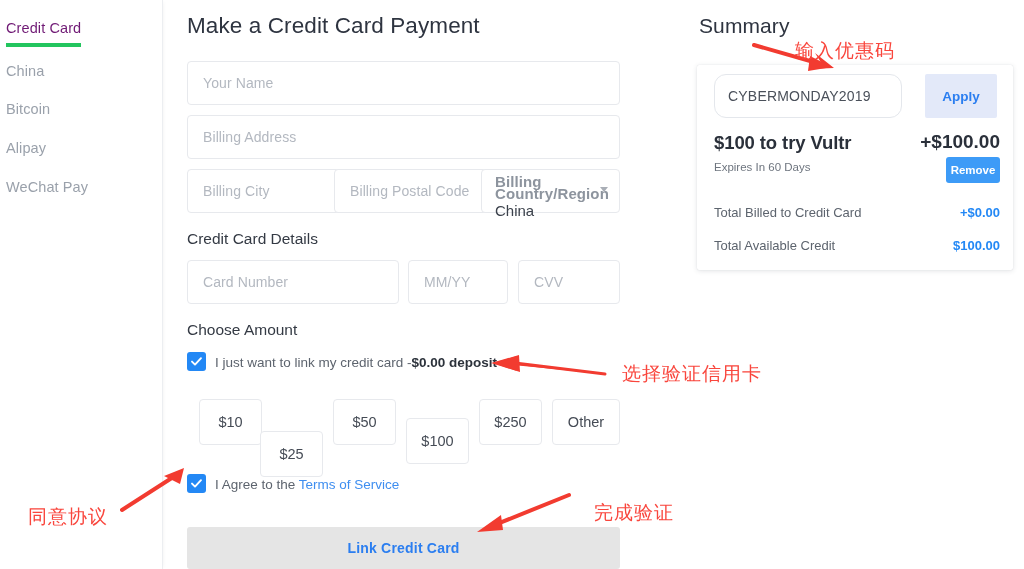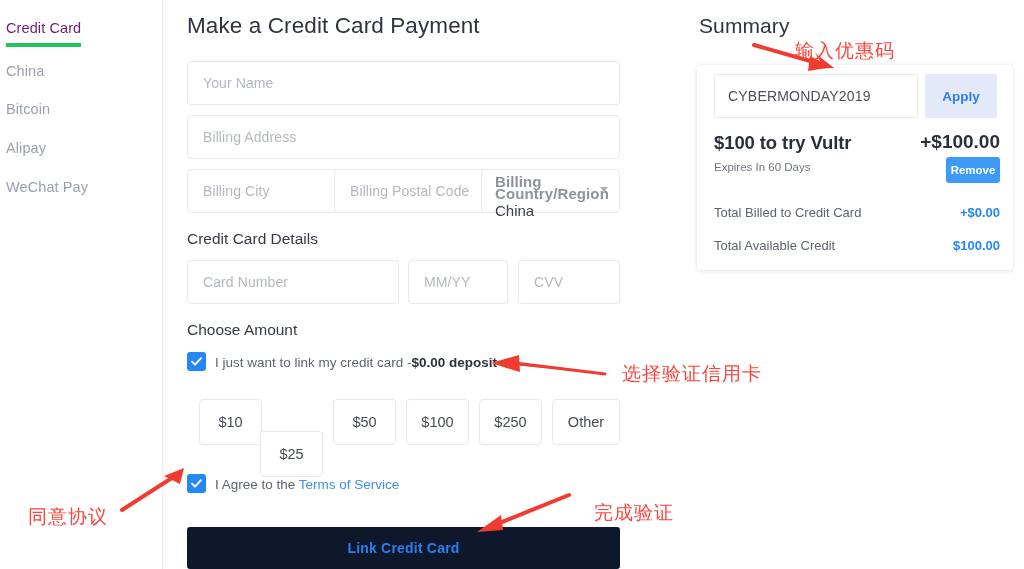--- a/index.html
+++ b/index.html
@@ -139,21 +139,21 @@
     align-items: center;
     justify-content: center;
     font-size: 14.5px;
     color: #454b55;
   }
 
   #link-btn {
     position: absolute;
     left: 24px; top: 527px;
     width: 433px; height: 42px;
-    background: #0f172a;
+    background: #e5e5e5;
     border-radius: 3px;
     display: flex;
     align-items: center;
     justify-content: center;
     font-size: 14px;
     font-weight: bold;
     color: #2b7ef0;
     letter-spacing: .2px;
   }
 
@@ -170,23 +170,23 @@
     position: absolute;
     left: 4px; top: 65px;
     width: 316px; height: 205px;
     background: #ffffff;
     border-radius: 2px;
     box-shadow: 0 1px 5px rgba(45,55,72,0.13), 0 0 1px rgba(45,55,72,0.18);
   }
   #promo-input {
     position: absolute;
     left: 17px; top: 9px;
-    width: 204px; height: 44px;
+    width: 188px; height: 44px;
     border: 1px solid #e4e7ec;
-    border-radius: 3px;
+    border-radius: 12px;
     display: flex; align-items: center;
     padding-left: 13px;
     font-size: 14px;
     color: #4a505a;
     letter-spacing: .2px;
   }
   #apply-btn {
     position: absolute;
     left: 228px; top: 9px;
     width: 72px; height: 44px;
@@ -295,21 +295,21 @@
 
     <div class="amt" style="left:24px;  width:63px;margin-left:12px;">
         <span>$10</span>
       </div>
     <div class="amt" style="left:97px;  width:63px;margin-top:32px;">
         <span>$25</span>
       </div>
     <div class="amt" style="left:170px; width:63px;">
         <span>$50</span>
       </div>
-    <div class="amt" style="left:243px; width:63px;">
+    <div class="amt" style="left:243px; width:63px;margin-top:19px;">
         <span>$100</span>
       </div>
     <div class="amt" style="left:316px; width:63px;">
         <span>$250</span>
       </div>
     <div class="amt" style="left:389px; width:68px;">
         <span>Other</span>
       </div>
 
     <div class="cbox" style="left:24px; top:474px;">

